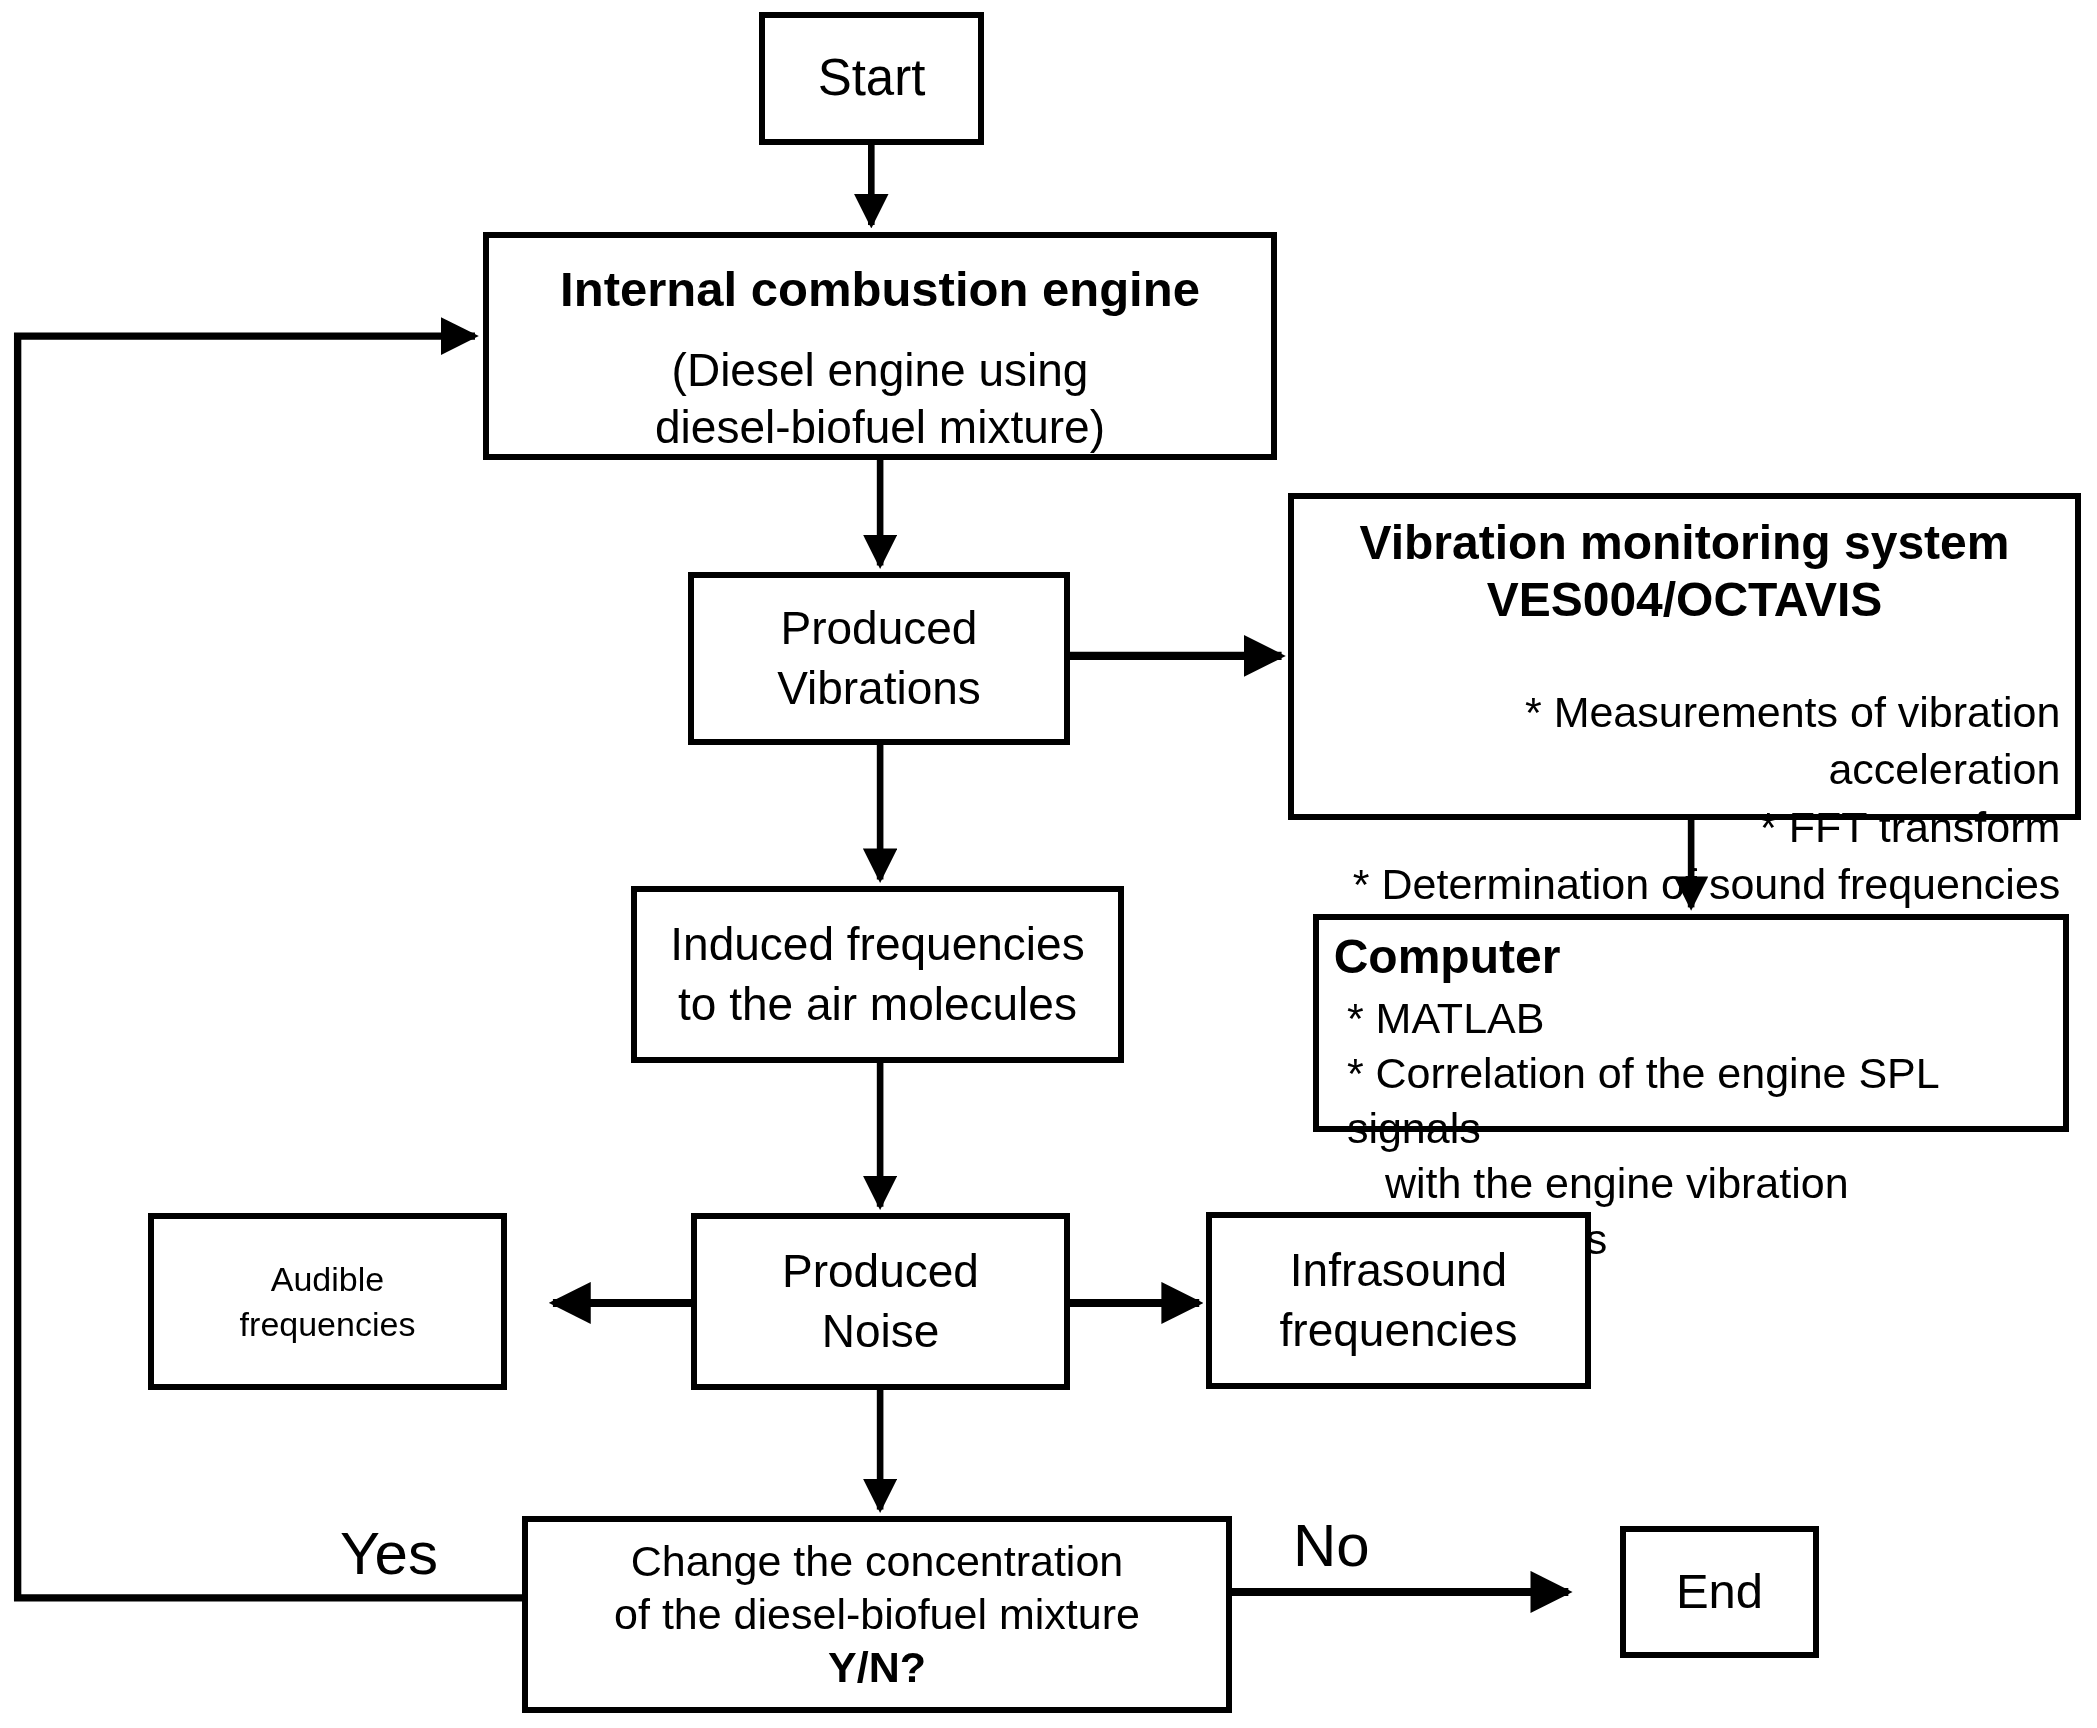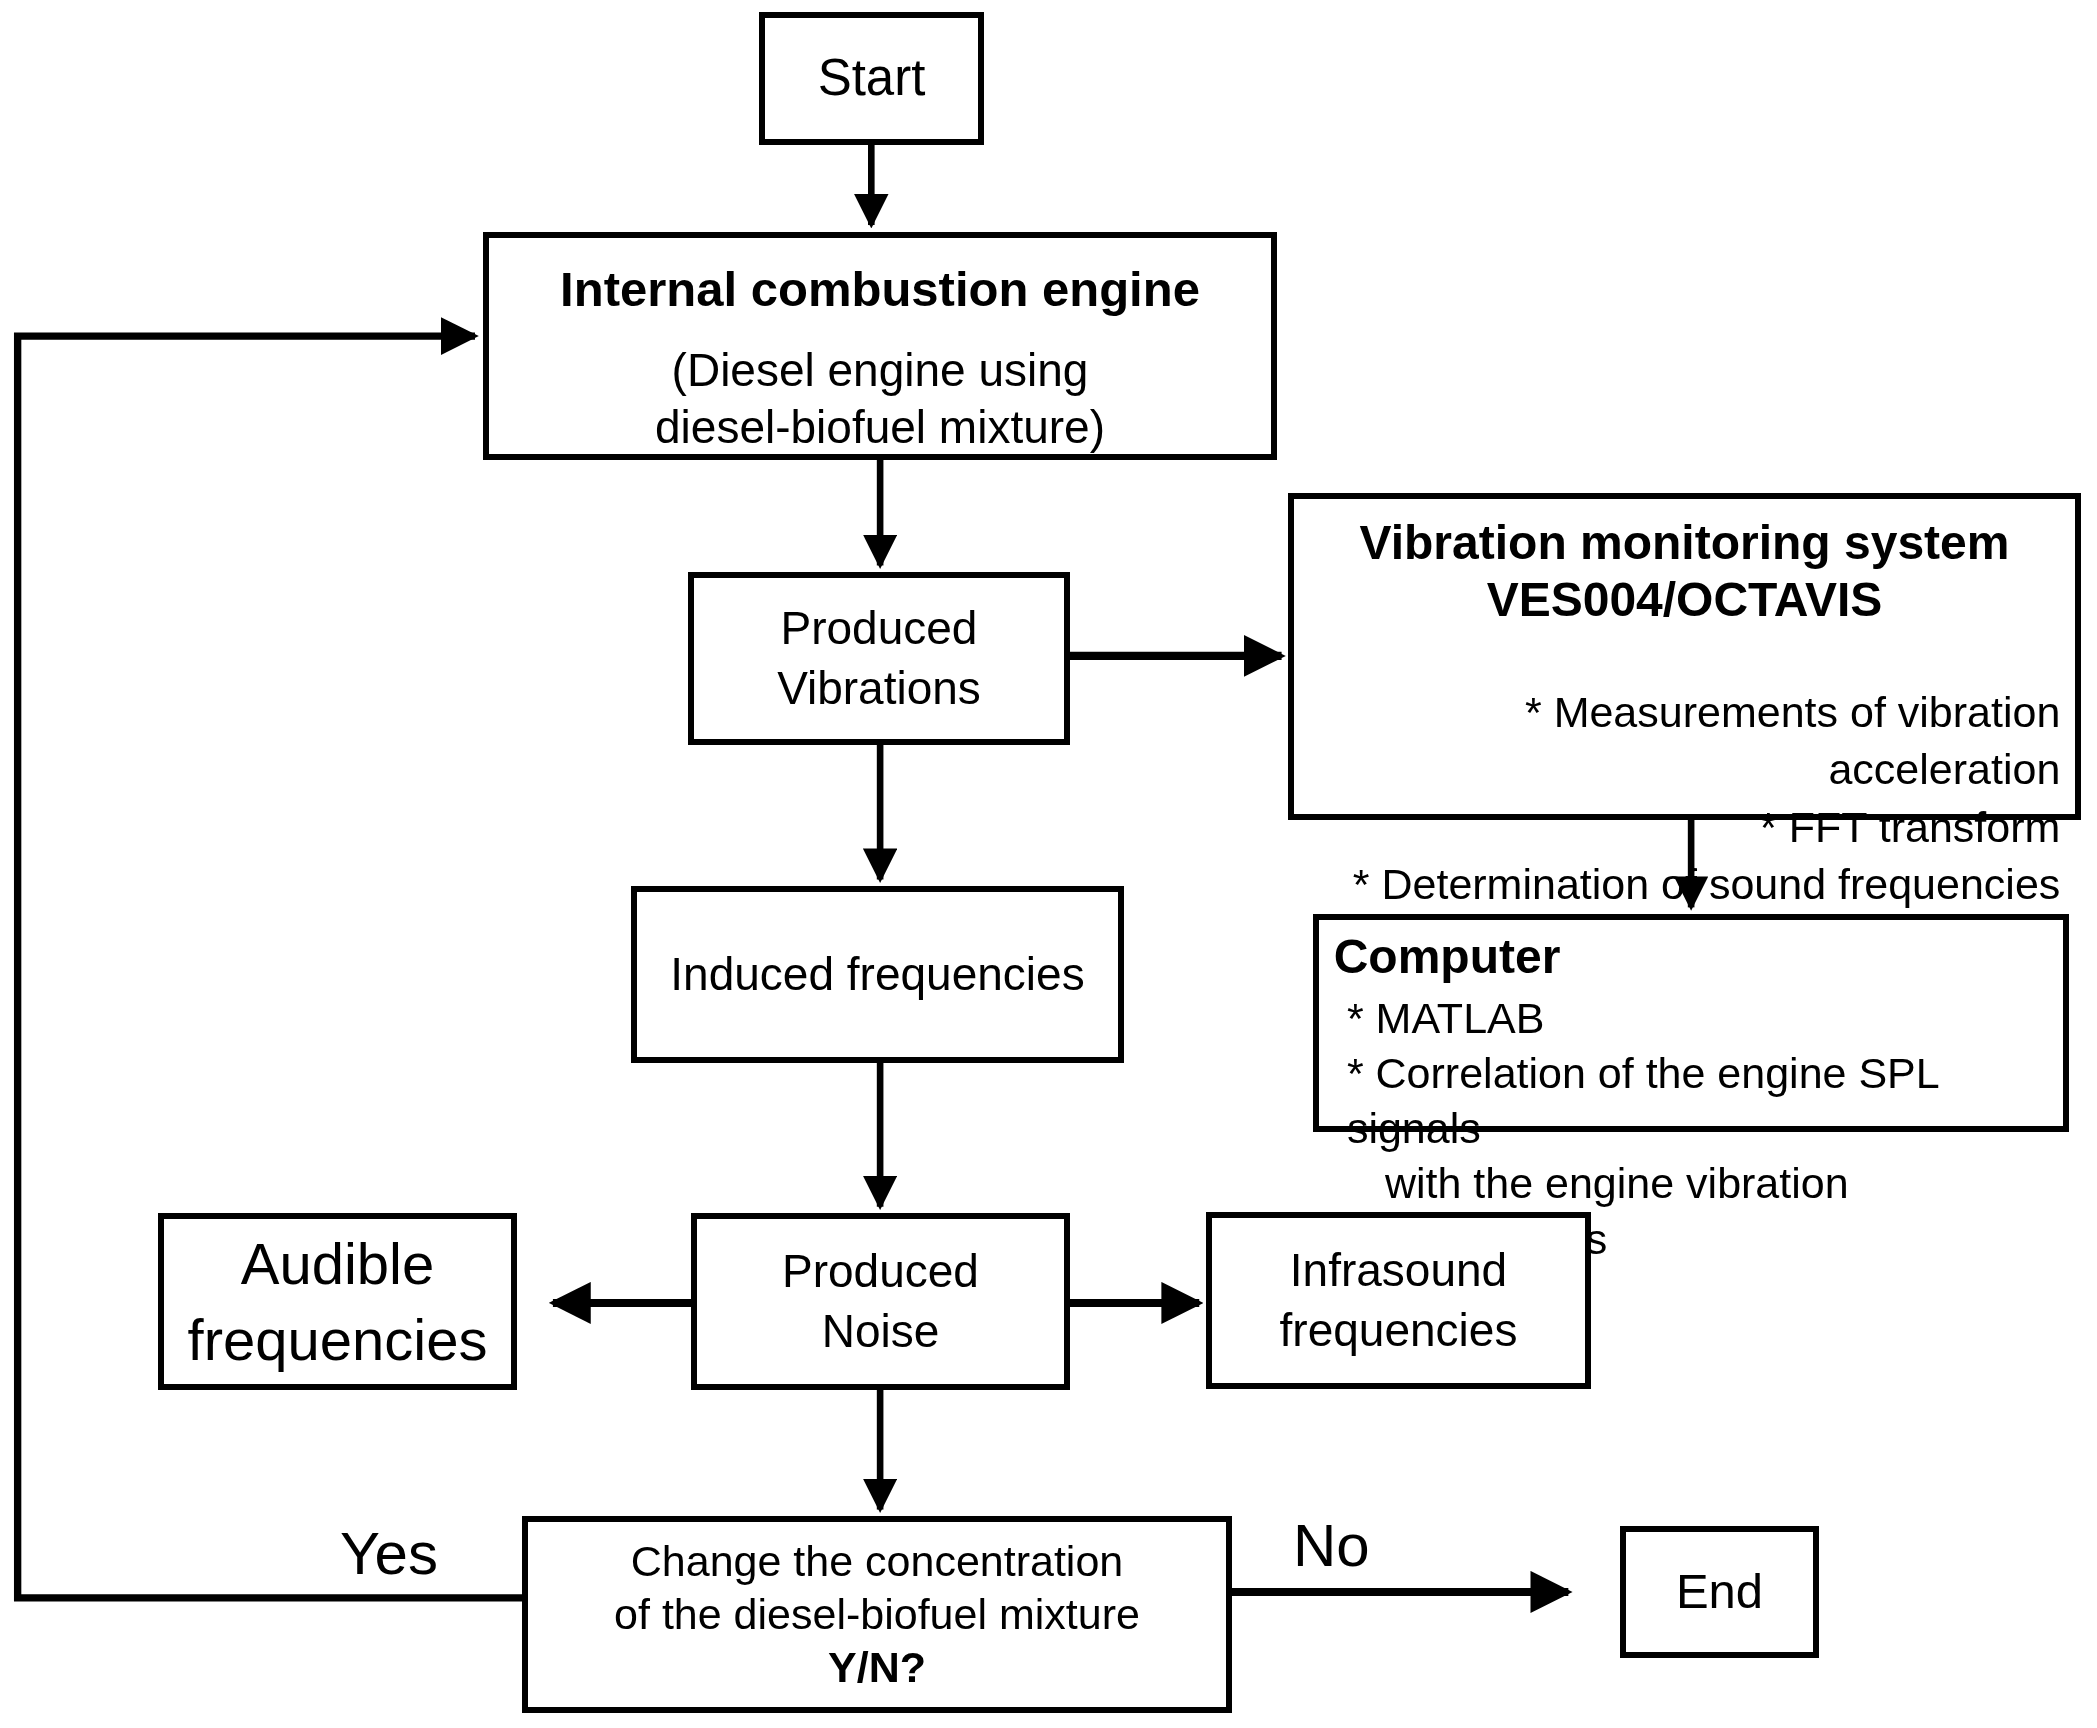--- a/index.html
+++ b/index.html
@@ -32,21 +32,21 @@
   .n-monitoring {left:1288px; top:493px;  width:793px; height:327px; font-size:43px;
                  align-items:stretch; justify-content:flex-start; padding:16px 14.7px 0 14.7px;gap:28px;}
   .n-monitoring .title{font-size:48px; text-align:center; line-height:1.18;}
   .n-monitoring .bullets{margin-top:28px; text-align:right; padding-left:8.8px; line-height:1.33;}
   .n-computer   {left:1313px; top:914px; width:756px; height:218px; font-size:43px;
                  align-items:stretch; justify-content:flex-start; padding:8.8px 14.7px 0 14.7px;}
   .n-computer .title{font-size:48px; text-align:left; line-height:1.15;}
   .n-computer .bullets{margin-top:7.4px; text-align:left; padding-left:13.2px; line-height:1.28;}
   .n-computer .wrapline{padding-left:38px;}
   .n-induced    {left:631px;  top:886px; width:493px;  height:177px; font-size:46px; line-height:1.3;}
-  .n-audible    {left:158px;  top:1213px; width:359px;  height:177px; font-size:58px; line-height:1.3;}
+  .n-audible    {left:148px;  top:1213px; width:359px;  height:177px; font-size:34px; line-height:1.3;}
   .n-noise      {left:691px;  top:1213px; width:379px;  height:177px; font-size:46px; line-height:1.3;}
   .n-infrasound {left:1206px; top:1212px; width:385px;  height:177px; font-size:46px; line-height:1.3;}
   .n-decision   {left:522px;  top:1516px; width:710px;  height:197px; font-size:43px; line-height:1.24;}
   .n-end        {left:1575px; top:1526px; width:199px;  height:132px; font-size:49px;margin-left:45px;}
   
   .branch-label{
     position:absolute;
     font-size:60px;
     line-height:1;
   }
@@ -108,20 +108,21 @@
     <div class="t-bold title">Computer</div>
     <div class="bullets">
       <div>* MATLAB</div>
       <div>* Correlation of the engine SPL signals</div>
       <div class="wrapline">with the engine vibration magnitudes</div>
     </div>
   </div>
 
   <div class="node n-induced">
     <div>Induced frequencies</div>
+    <div>to the air molecules</div>
   </div>
 
   <div class="node n-audible">
     <div>Audible</div>
     <div>frequencies</div>
   </div>
 
   <div class="node n-noise">
     <div>Produced</div>
     <div>Noise</div>

